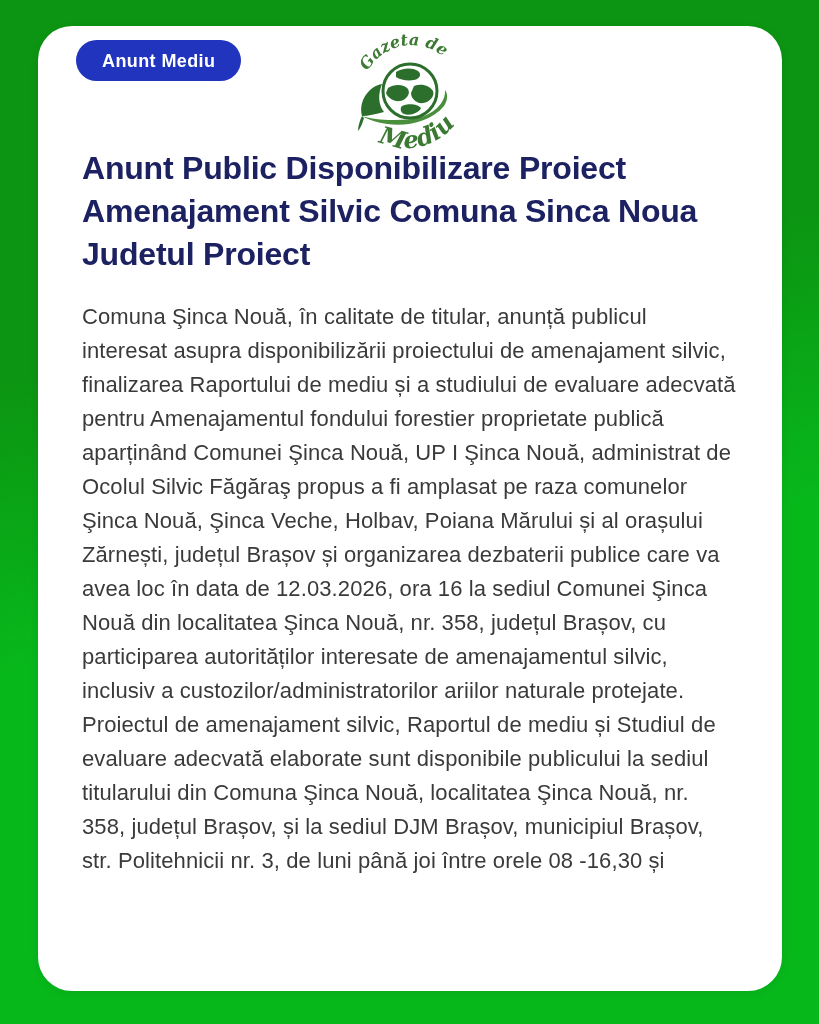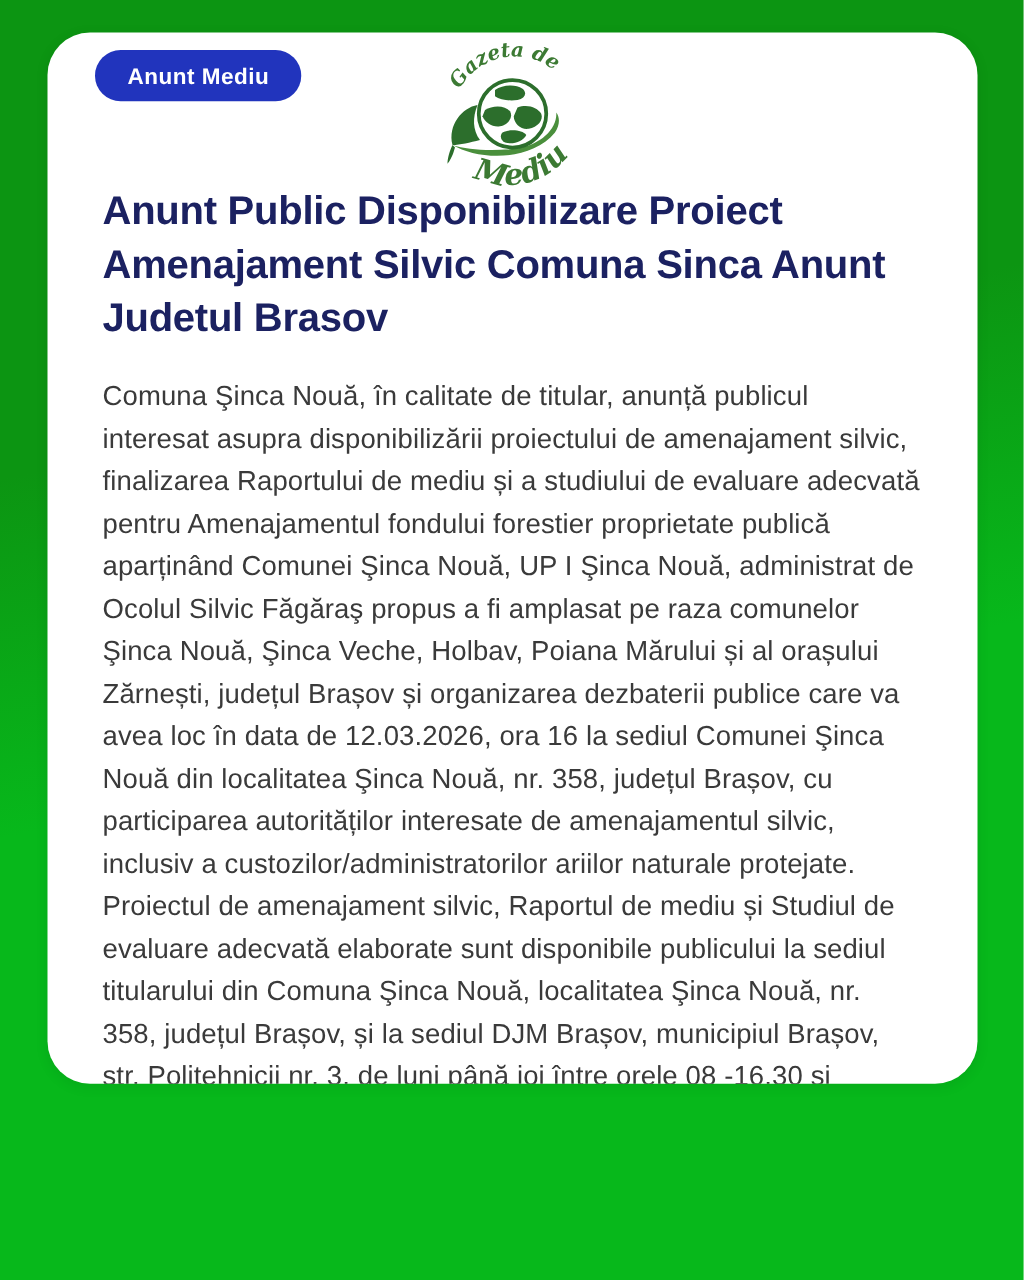--- a/index.html
+++ b/index.html
@@ -16,21 +16,21 @@
     width: 819px;
     height: 1024px;
     background: linear-gradient(168deg, #0c9512 0%, #0c9512 32%, #07b81b 56%, #07b81b 100%);
   }
 
   .card {
     position: absolute;
     left: 38px;
     top: 26px;
     width: 744px;
-    height: 841px;
+    height: 965px;
     background: #ffffff;
     border-radius: 34px;
     padding: 14px 44px 0 44px;
     overflow: hidden;
     box-shadow: 0 2px 10px rgba(0,0,0,0.08);
   }
 
   .badge {
     display: inline-block;
     margin-left: -6px;
@@ -112,18 +112,18 @@
       </g>
 
       <text class="logo-arc-text" font-size="16">
         <textPath href="#arcTop" startOffset="8%">Gazeta de</textPath>
       </text>
       <text class="logo-arc-text" font-size="24">
         <textPath href="#arcBottom" startOffset="14%">Mediu</textPath>
       </text>
     </svg>
 
-    <h1 class="title">Anunt Public Disponibilizare Proiect Amenajament Silvic Comuna Sinca Anunt Judetul Brasov</h1>
+    <h1 class="title">Anunt Public Disponibilizare Proiect Amenajament Silvic Comuna Sinca Noua Judetul Proiect</h1>
 
     <p class="body-text">Comuna Şinca Nouă, în calitate de titular, anunță publicul interesat asupra disponibilizării proiectului de amenajament silvic, finalizarea Raportului de mediu și a studiului de evaluare adecvată pentru Amenajamentul fondului forestier proprietate publică aparținând Comunei Şinca Nouă, UP I Şinca Nouă, administrat de Ocolul Silvic Făgăraş propus a fi amplasat pe raza comunelor Şinca Nouă, Şinca Veche, Holbav, Poiana Mărului și al orașului Zărnești, județul Brașov și organizarea dezbaterii publice care va avea loc în data de 12.03.2026, ora 16 la sediul Comunei Şinca Nouă din localitatea Şinca Nouă, nr. 358, județul Brașov, cu participarea autorităților interesate de amenajamentul silvic, inclusiv a custozilor/administratorilor ariilor naturale protejate. Proiectul de amenajament silvic, Raportul de mediu și Studiul de evaluare adecvată elaborate sunt disponibile publicului la sediul titularului din Comuna Şinca Nouă, localitatea Şinca Nouă, nr. 358, județul Brașov, și la sediul DJM Brașov, municipiul Brașov, str. Politehnicii nr. 3, de luni până joi între orele 08 -16,30 și</p>
 
   </div>
 </div>
 
 </body></html>

